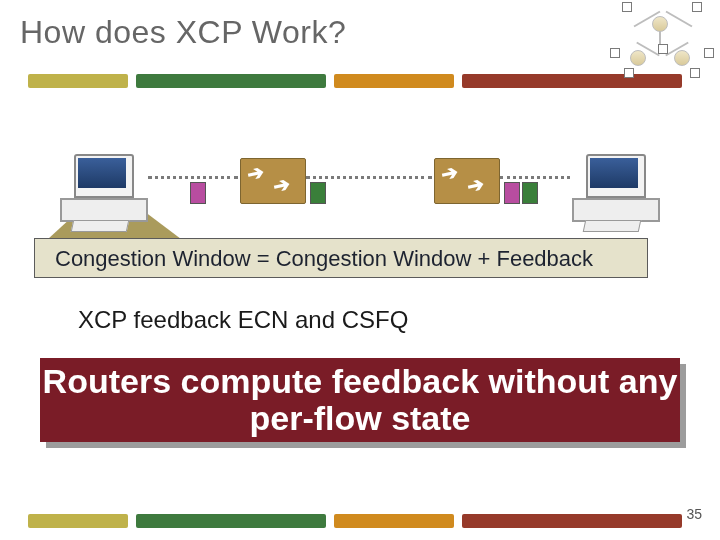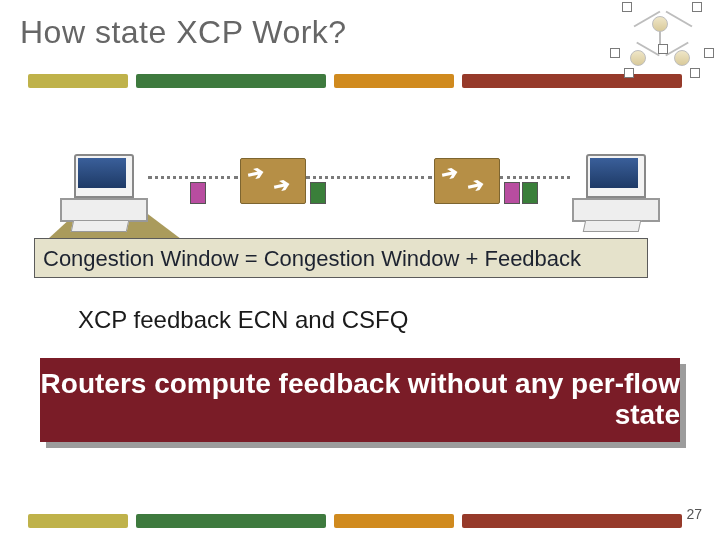--- a/index.html
+++ b/index.html
@@ -22,33 +22,33 @@
   .pc .kb{position:absolute;left:12px;top:66px;width:54px;height:10px;background:#eee;border:1px solid #999;transform:skewX(-12deg)}
   .router{position:absolute;width:64px;height:44px;background:#b68f46;border:1px solid #7d6530;border-radius:2px}
   .router .arr{position:absolute;color:#fff;font-weight:bold;font-size:20px;transform:rotate(-12deg)}
   .link{position:absolute;top:22px;height:0;border-top:3px dotted #7a7a7a}
   .pkt{position:absolute;width:14px;height:20px;border:1px solid #555}
   .pktA{background:#b84da0}
   .pktB{background:#3a7f3a}
   
   .wedge{position:absolute;width:0;height:0;border-left:60px solid transparent;border-right:73px solid transparent;border-bottom:55px solid #aa9b5c}
   
-  .formula{position:absolute;left:34px;top:238px;width:614px;height:40px;border:1.5px solid #5b5b5b;background:#e5e2cb;font-size:22px;color:#1d2330;line-height:40px;padding-left:8px;box-sizing:border-box}
+  .formula{position:absolute;left:34px;top:238px;width:614px;height:40px;border:1.5px solid #5b5b5b;background:#e5e2cb;font-size:22px;color:#1d2330;line-height:40px;padding-left:20px;box-sizing:border-box}
   
   .cap{position:absolute;left:78px;top:306px;font-size:24px;color:#1a1a1a}
   
   .bannerWrap{position:absolute;left:40px;top:358px;box-shadow:6px 6px 0 #9c9c9c}
-  .banner{width:640px;height:84px;background:#7a1c27;display:flex;align-items:center;justify-content:center;text-align:right;color:#fff;font-size:28px;font-weight:bold;line-height:1.1}
+  .banner{width:640px;height:84px;background:#7a1c27;display:flex;align-items:center;justify-content:center;text-align:center;color:#fff;font-size:34px;font-weight:bold;line-height:1.1}
   
   .num{position:absolute;right:18px;bottom:18px;font-family:Arial,sans-serif;font-size:14px;color:#555}
 </style>
 </head>
 <body>
 
-<div class="title">How state XCP Work?</div>
+<div class="title">How does XCP Work?</div>
 
 <div class="bars" style="top:74px">
   <span class="bar" style="width:100px;background:#bfb24a"></span><span class="bar" style="width:190px;background:#3e7a3e"></span><span class="bar" style="width:120px;background:#d08a1e"></span><span class="bar" style="width:220px;background:#963a2a"></span>
 </div>
 
 <div class="motif">
   <span class="l" style="left:22px;top:18px;width:30px;height:2px;transform:rotate(-30deg)"></span>
   <span class="l" style="left:54px;top:18px;width:30px;height:2px;transform:rotate(30deg)"></span>
   <span class="l" style="left:25px;top:48px;width:26px;height:2px;transform:rotate(30deg)"></span>
   <span class="l" style="left:54px;top:48px;width:26px;height:2px;transform:rotate(-30deg)"></span>
@@ -111,13 +111,13 @@
 <div class="bannerWrap">
   <div class="banner">
       <span>Routers compute feedback without any per-flow state</span>
     </div>
 </div>
 
 <div class="bars" style="bottom:12px">
   <span class="bar" style="width:100px;background:#bfb24a"></span><span class="bar" style="width:190px;background:#3e7a3e"></span><span class="bar" style="width:120px;background:#d08a1e"></span><span class="bar" style="width:220px;background:#963a2a"></span>
 </div>
 
-<div class="num">27</div>
+<div class="num">35</div>
 
 </body></html>

